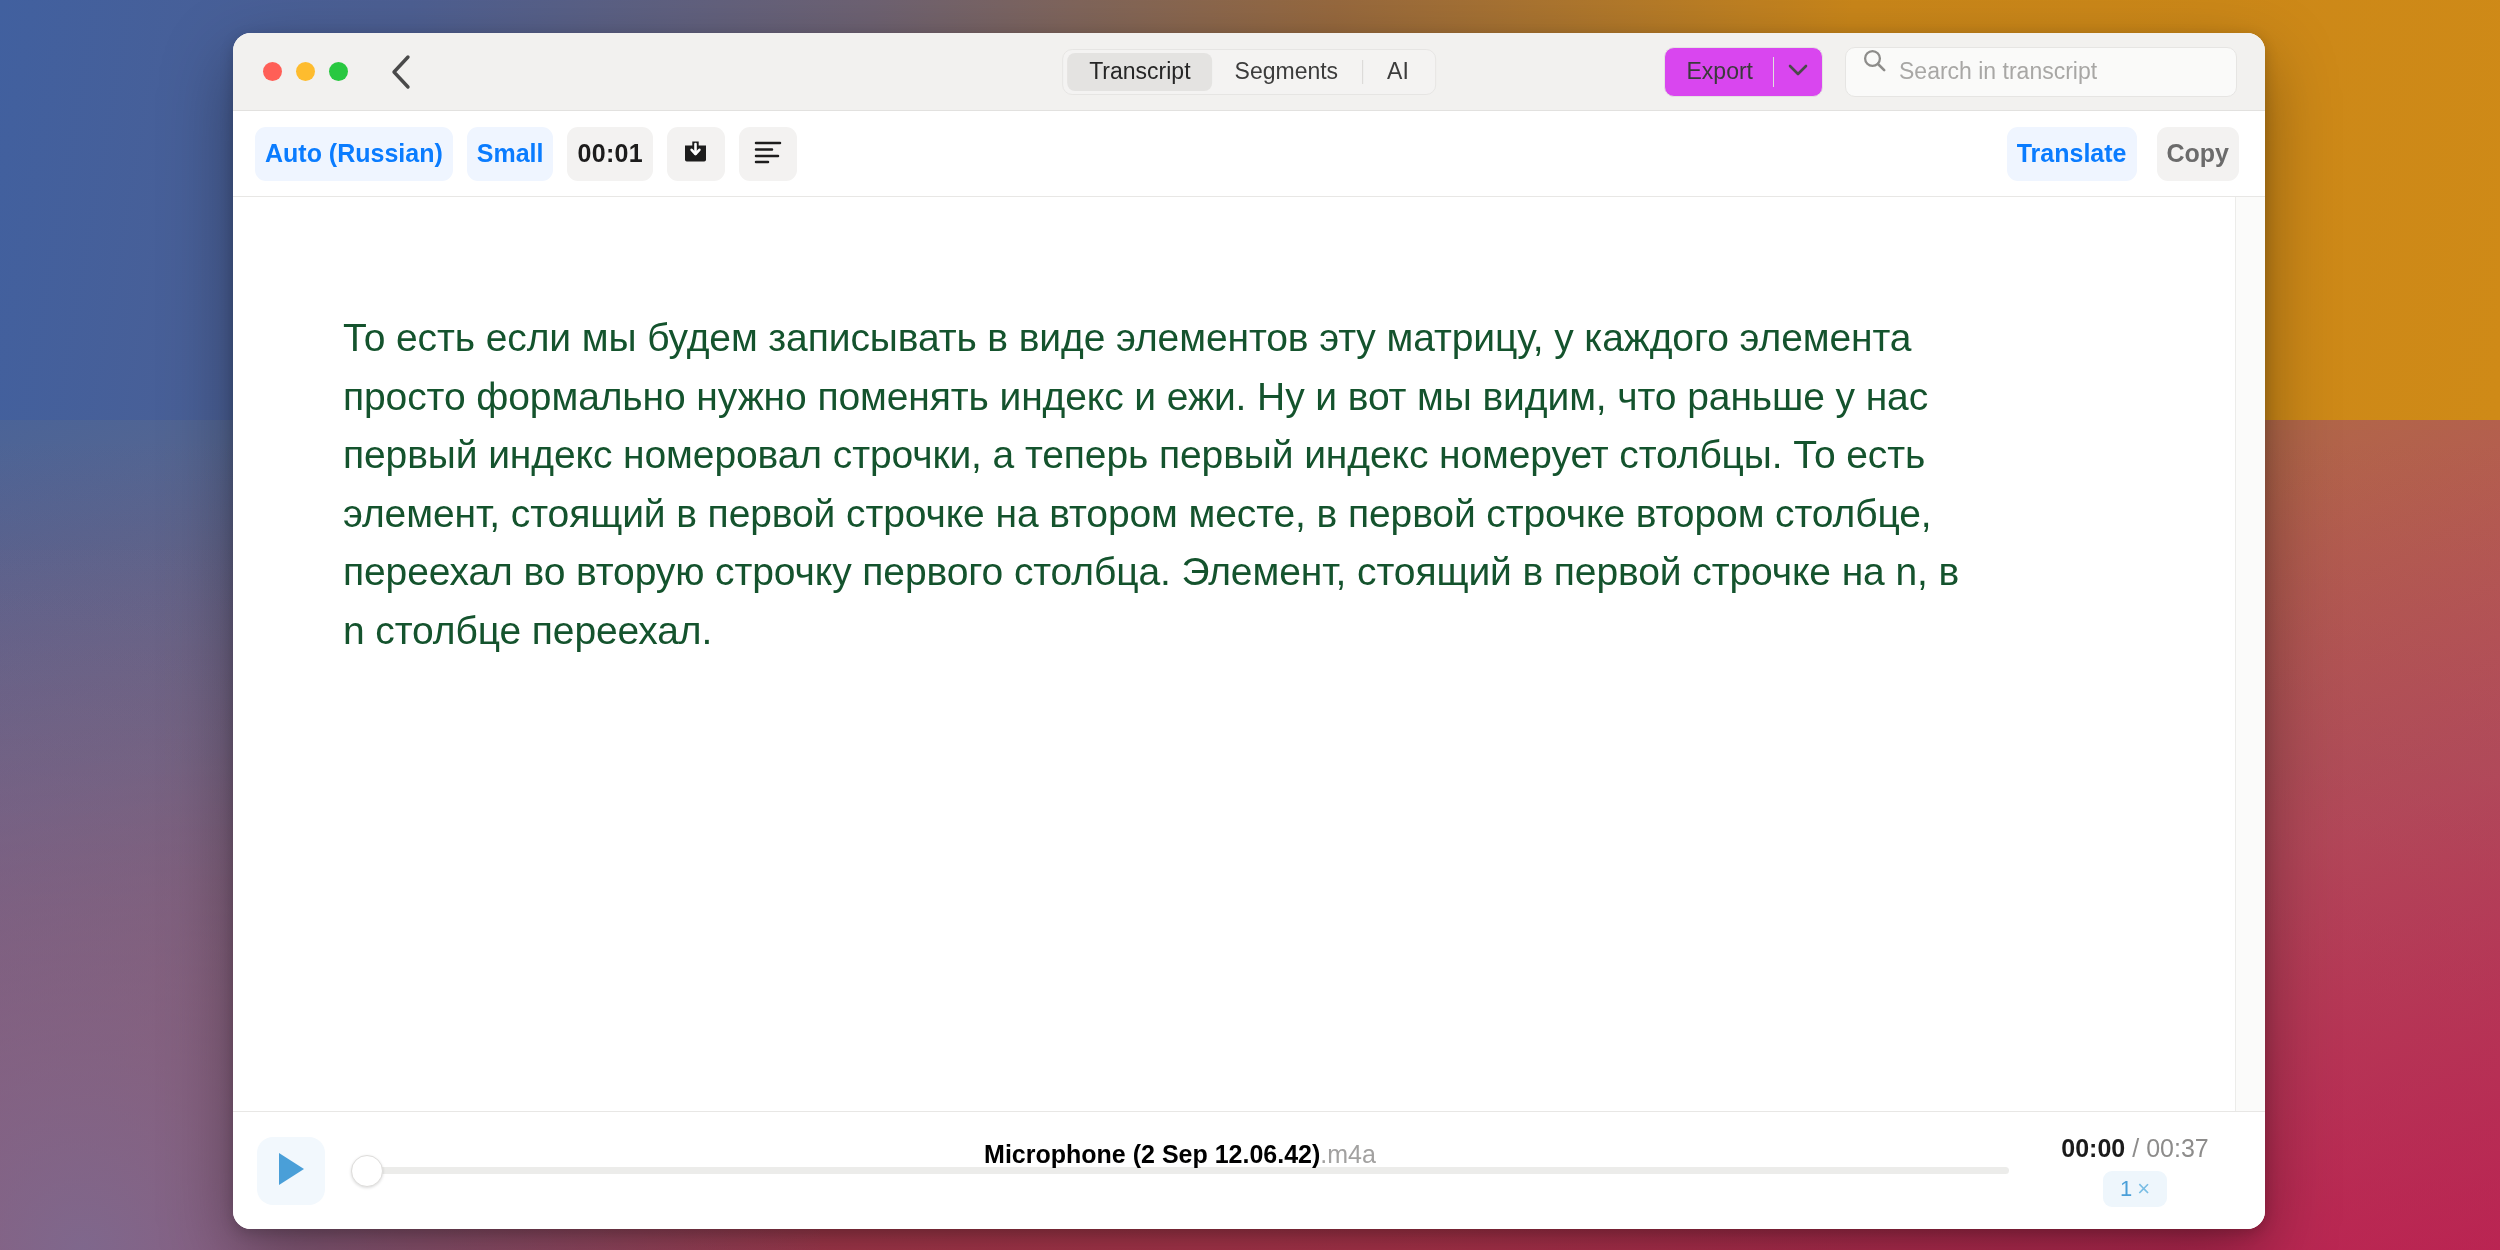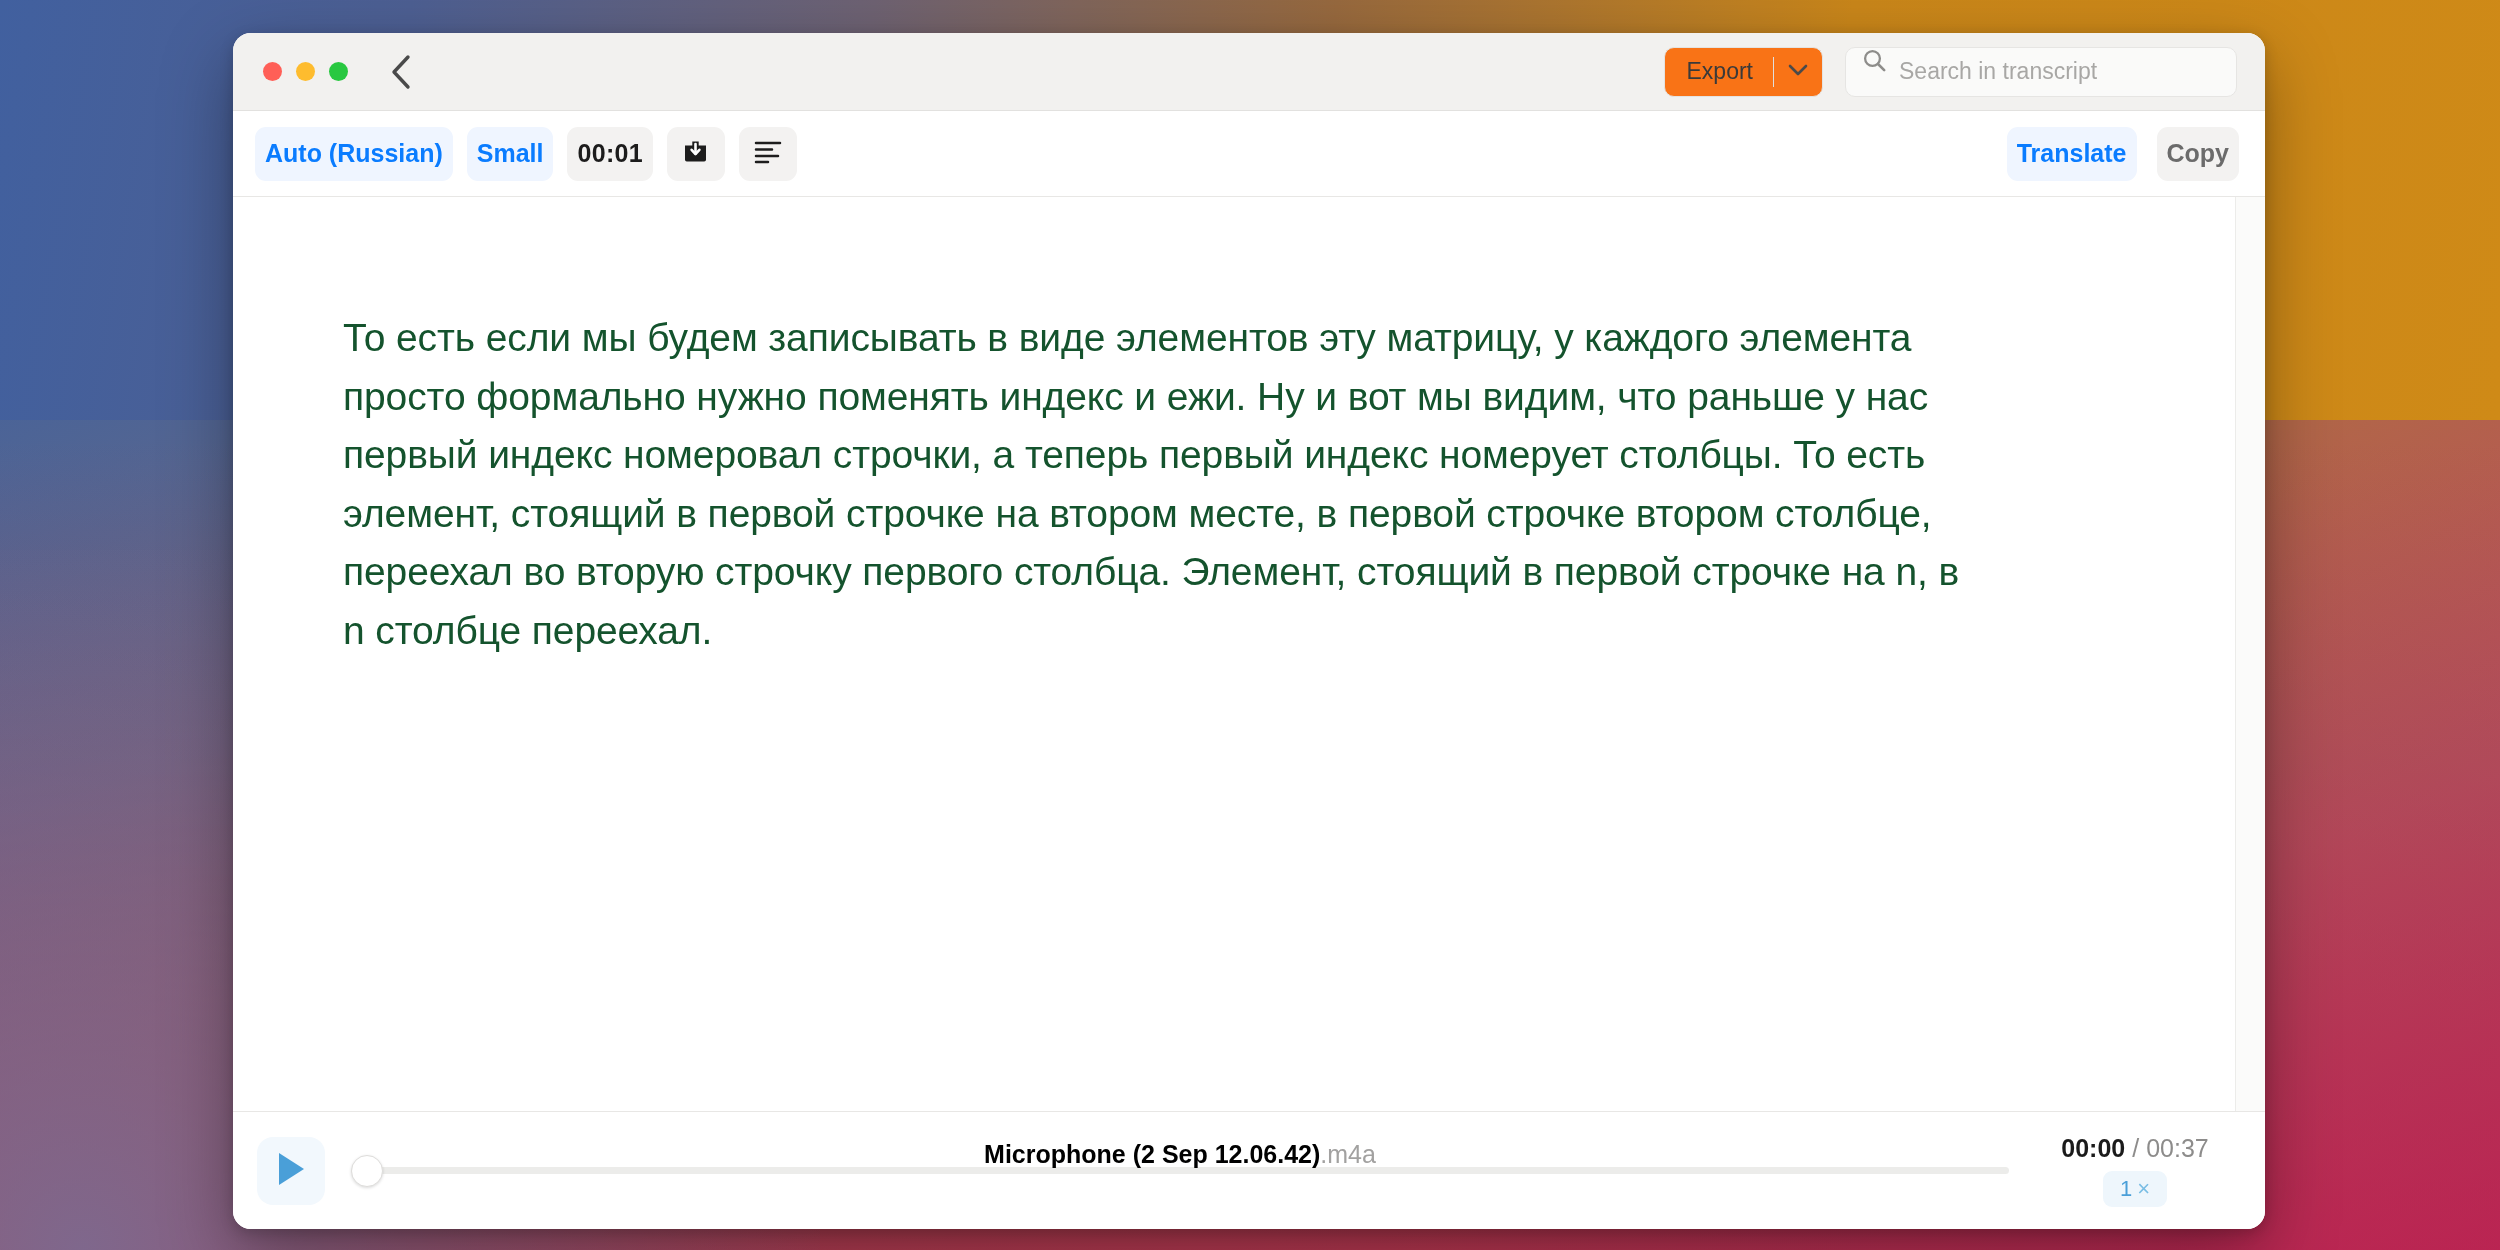--- a/index.html
+++ b/index.html
@@ -144,21 +144,21 @@
     display: flex;
     align-items: center;
     gap: 22px;
   }
   #export-group {
     display: flex;
     align-items: center;
     height: 50px;
     border: 1px solid #e4e3e1;
     border-radius: 10px;
-    background: #f97316;
+    background: #d946ef;
     overflow: hidden;
   }
   #export-btn {
     padding: 0 20px 0 22px;
     height: 100%;
     display: flex; align-items: center;
     font-size: 23px;
     color: #3a3a3a;
     cursor: pointer;
     white-space: nowrap;
@@ -379,20 +379,34 @@
       </div>
 
       <div id="back-btn">
         <span>
           <svg width="22" height="36" viewBox="0 0 22 36">
             <path d="M18 3 L4 18 L18 33" fill="none" stroke="#4a4a4a" stroke-width="3.4" stroke-linecap="round" stroke-linejoin="round"></path>
           </svg>
         </span>
       </div>
 
+      <div id="seg-wrap">
+        <div id="segmented">
+          <div class="seg active">
+            <span>Transcript</span>
+          </div>
+          <div class="seg">
+            <span>Segments</span>
+          </div>
+          <div class="seg-divider"></div>
+          <div class="seg">
+            <span>AI</span>
+          </div>
+        </div>
+      </div>
 
       <div id="right-tools">
 
         <div id="export-group">
           <div id="export-btn">
             <span>Export</span>
           </div>
           <div id="export-split"></div>
           <div id="export-caret">
             <span>

